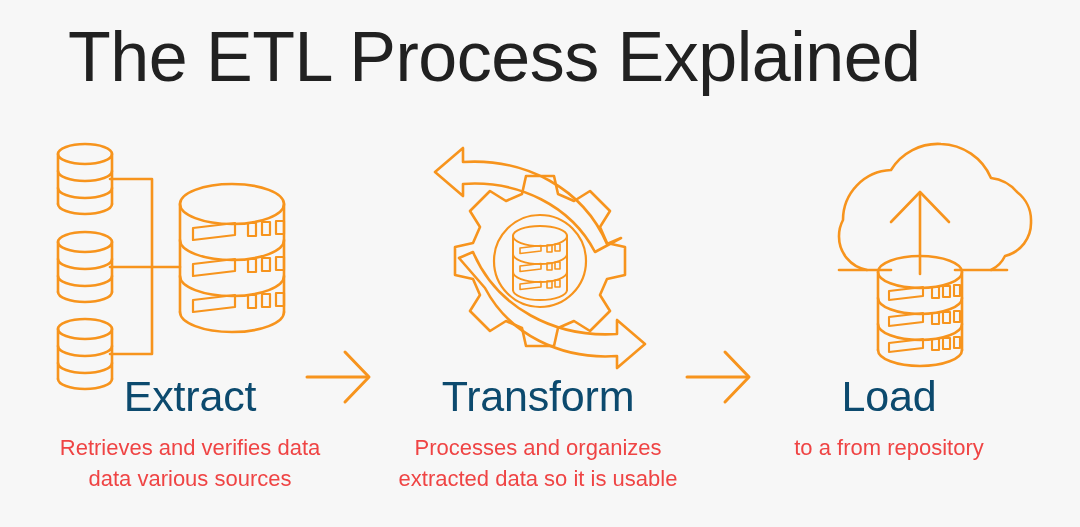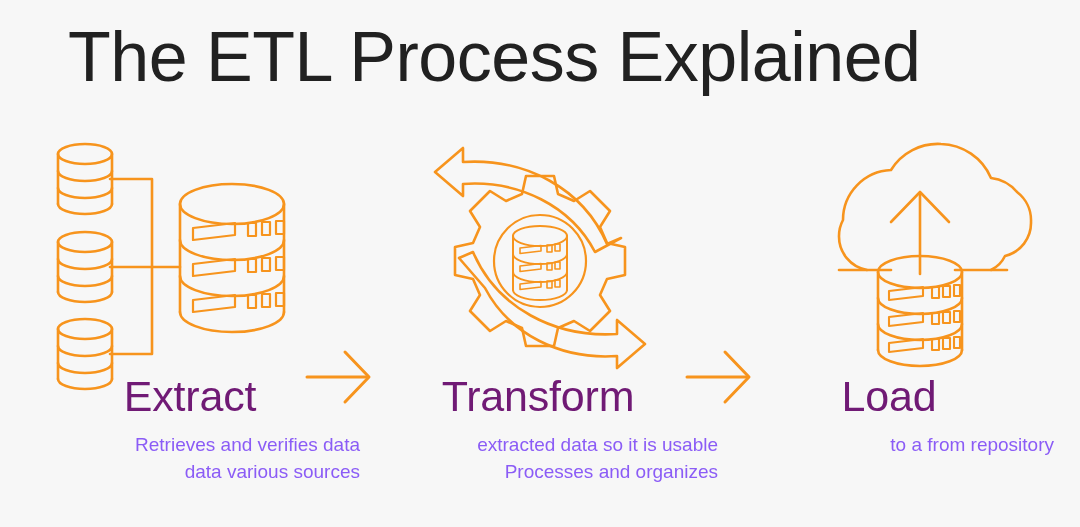--- a/index.html
+++ b/index.html
@@ -67,32 +67,31 @@
     top: 0;
     text-align: center;
   }
   .caption.c-extract   { left: 20px;  width: 340px; }
   .caption.c-transform { left: 358px; width: 360px; }
   .caption.c-load      { left: 724px; width: 330px; }
 
   .stage-title {
     font-size: 43px;
     font-weight: 300;
-    color: #701a75;
+    color: #0c4a6e;
     line-height: 1.12;
     letter-spacing: -0.2px;
     margin: 0 0 12px 0;
   }
   .stage-desc {
-    font-size: 19px;
+    font-size: 22px;
     font-weight: 400;
-    color: #8b5cf6;
+    color: #ef4444;
     line-height: 1.42;
     margin: 0;
-    text-align: right;
   }
   .stage-desc .line { display: block; }
 
   svg { display: block; overflow: visible; }
 </style>
 </head>
 <body>
 
 <div id="page">
 
@@ -280,22 +279,22 @@
       <div class="stage-title">Extract</div>
       <div class="stage-desc">
         <span class="line">Retrieves and verifies data</span>
         <span class="line">data various sources</span>
       </div>
     </div>
 
     <div class="caption c-transform">
       <div class="stage-title">Transform</div>
       <div class="stage-desc">
+        <span class="line">Processes and organizes</span>
         <span class="line">extracted data so it is usable</span>
-        <span class="line">Processes and organizes</span>
       </div>
     </div>
 
     <div class="caption c-load">
       <div class="stage-title">Load</div>
       <div class="stage-desc">
         <span class="line">to a from repository</span>
       </div>
     </div>
   </div>

